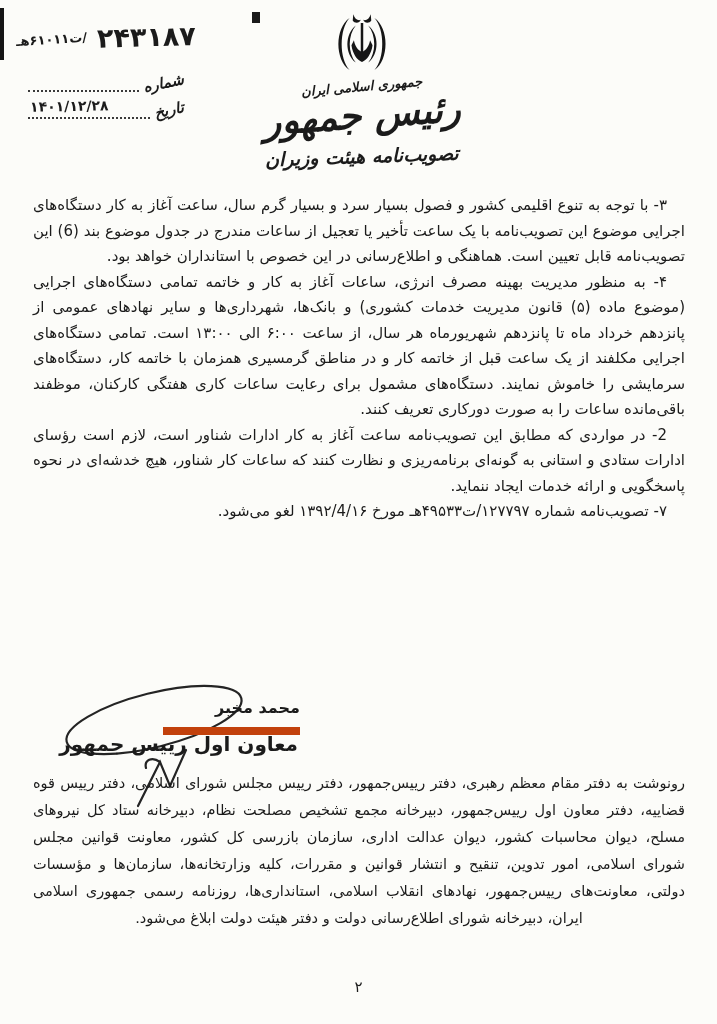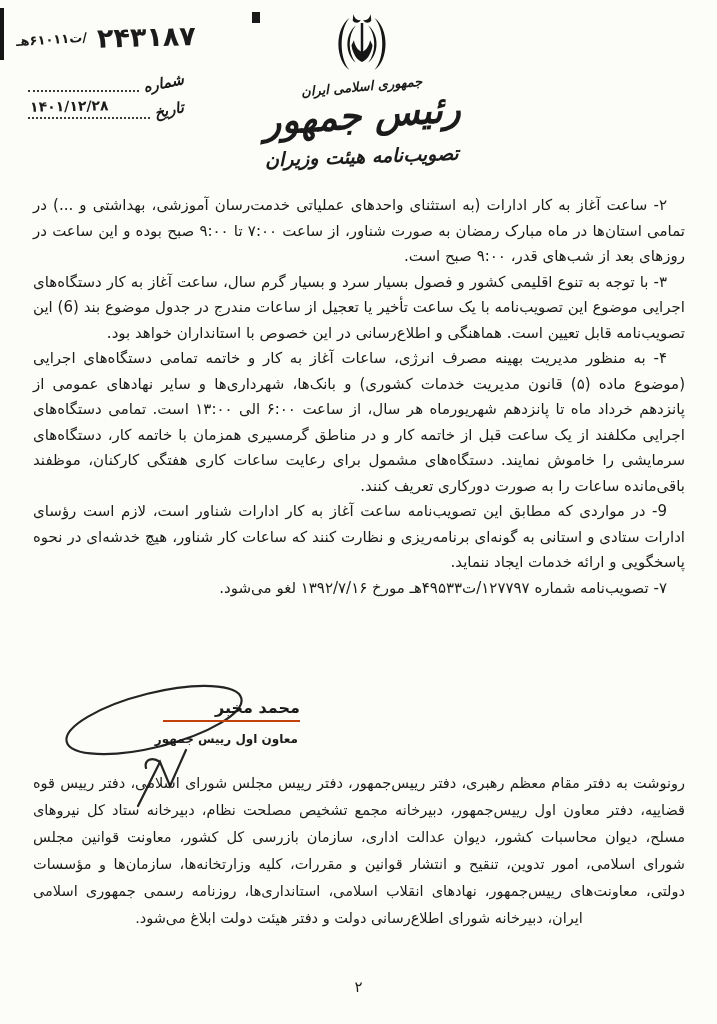--- a/index.html
+++ b/index.html
@@ -37,23 +37,23 @@
   .doc-type{font-size:19px;font-weight:bold;font-style:italic;margin-top:8px;transform:rotate(-2deg);white-space:nowrap;}
 
   
   .body-text{position:absolute;left:33px;top:193px;width:652px;direction:rtl;}
   .body-text p{margin:0;font-size:15px;line-height:25.5px;text-align:justify;text-indent:18px;}
 
   
   .sig{position:absolute;left:60px;top:686px;width:240px;height:125px;direction:rtl;}
   .sig-name{
     position:absolute;right:0;top:12px;font-size:16px;font-weight:bold;white-space:nowrap;
-    padding-left:52px;border-bottom:2px solid #c2410c;padding-bottom:3px;
+    padding-left:52px;border-bottom:8px solid #c2410c;padding-bottom:10px;
   }
-  .sig-title{position:absolute;right:2px;top:46px;font-size:12px;font-weight:bold;white-space:nowrap;}
+  .sig-title{position:absolute;right:2px;top:46px;font-size:20px;font-weight:bold;white-space:nowrap;}
   .sig-svg{position:absolute;left:-18px;top:-12px;}
 
   
   .distribution{
     position:absolute;left:33px;top:770px;width:652px;direction:rtl;
     font-size:14.5px;line-height:27px;text-align:justify;text-align-last:center;
   }
 
   .page-num{position:absolute;left:0;right:0;bottom:28px;text-align:center;font-size:15px;}
 </style>
@@ -95,25 +95,24 @@
           <path d="M70 8 C94 24 94 76 70 92 C87 74 87 26 70 8 Z"></path>
         </g>
       </svg>
     </span>
     <div class="country">جمهوری اسلامی ایران</div>
     <div class="office">رئیس جمهور</div>
     <div class="doc-type">تصویب‌نامه هیئت وزیران</div>
   </div>
 
   <div class="body-text">
-    <p>۲- ساعت آغاز به کار ادارات (به استثنای واحدهای عملیاتی خدمت‌رسان آموزشی، بهداشتی و ...) در تمامی استان‌ها در ماه مبارک رمضان به صورت شناور، از ساعت ۷:۰۰ تا ۹:۰۰ صبح بوده و این ساعت در روزهای بعد از شب‌های قدر، ۹:۰۰ صبح است.</p>
     <p>۳- با توجه به تنوع اقلیمی کشور و فصول بسیار سرد و بسیار گرم سال، ساعت آغاز به کار دستگاه‌های اجرایی موضوع این تصویب‌نامه با یک ساعت تأخیر یا تعجیل از ساعات مندرج در جدول موضوع بند (6) این تصویب‌نامه قابل تعیین است. هماهنگی و اطلاع‌رسانی در این خصوص با استانداران خواهد بود.</p>
     <p>۴- به منظور مدیریت بهینه مصرف انرژی، ساعات آغاز به کار و خاتمه تمامی دستگاه‌های اجرایی (موضوع ماده (۵) قانون مدیریت خدمات کشوری) و بانک‌ها، شهرداری‌ها و سایر نهادهای عمومی از پانزدهم خرداد ماه تا پانزدهم شهریورماه هر سال، از ساعت ۶:۰۰ الی ۱۳:۰۰ است. تمامی دستگاه‌های اجرایی مکلفند از یک ساعت قبل از خاتمه کار و در مناطق گرمسیری همزمان با خاتمه کار، دستگاه‌های سرمایشی را خاموش نمایند. دستگاه‌های مشمول برای رعایت ساعات کاری هفتگی کارکنان، موظفند باقی‌مانده ساعات را به صورت دورکاری تعریف کنند.</p>
-    <p>9- در مواردی که مطابق این تصویب‌نامه ساعت آغاز به کار ادارات شناور است، لازم است رؤسای ادارات ستادی و استانی به گونه‌ای برنامه‌ریزی و نظارت کنند که ساعات کار شناور، هیچ خدشه‌ای در نحوه پاسخگویی و ارائه خدمات ایجاد ننماید.</p>
-    <p>۷- تصویب‌نامه شماره ۱۲۷۷۹۷/ت۴۹۵۳۳هـ مورخ ۱۳۹۲/۷/۱۶ لغو می‌شود.</p>
+    <p>2- در مواردی که مطابق این تصویب‌نامه ساعت آغاز به کار ادارات شناور است، لازم است رؤسای ادارات ستادی و استانی به گونه‌ای برنامه‌ریزی و نظارت کنند که ساعات کار شناور، هیچ خدشه‌ای در نحوه پاسخگویی و ارائه خدمات ایجاد ننماید.</p>
+    <p>۷- تصویب‌نامه شماره ۱۲۷۷۹۷/ت۴۹۵۳۳هـ مورخ ۱۳۹۲/4/۱۶ لغو می‌شود.</p>
   </div>
 
   <div class="sig">
     <svg class="sig-svg" width="270" height="140" viewBox="0 0 270 140" aria-hidden="true">
       <g fill="none" stroke="#242424" stroke-width="2.2" stroke-linecap="round">
         <ellipse cx="112" cy="46" rx="90" ry="27" transform="rotate(-14 112 46)"></ellipse>
         <path d="M96 132 L118 88 L128 112 L144 76"></path>
         <path d="M118 88 C110 82 102 86 104 94"></path>
       </g>
     </svg>

